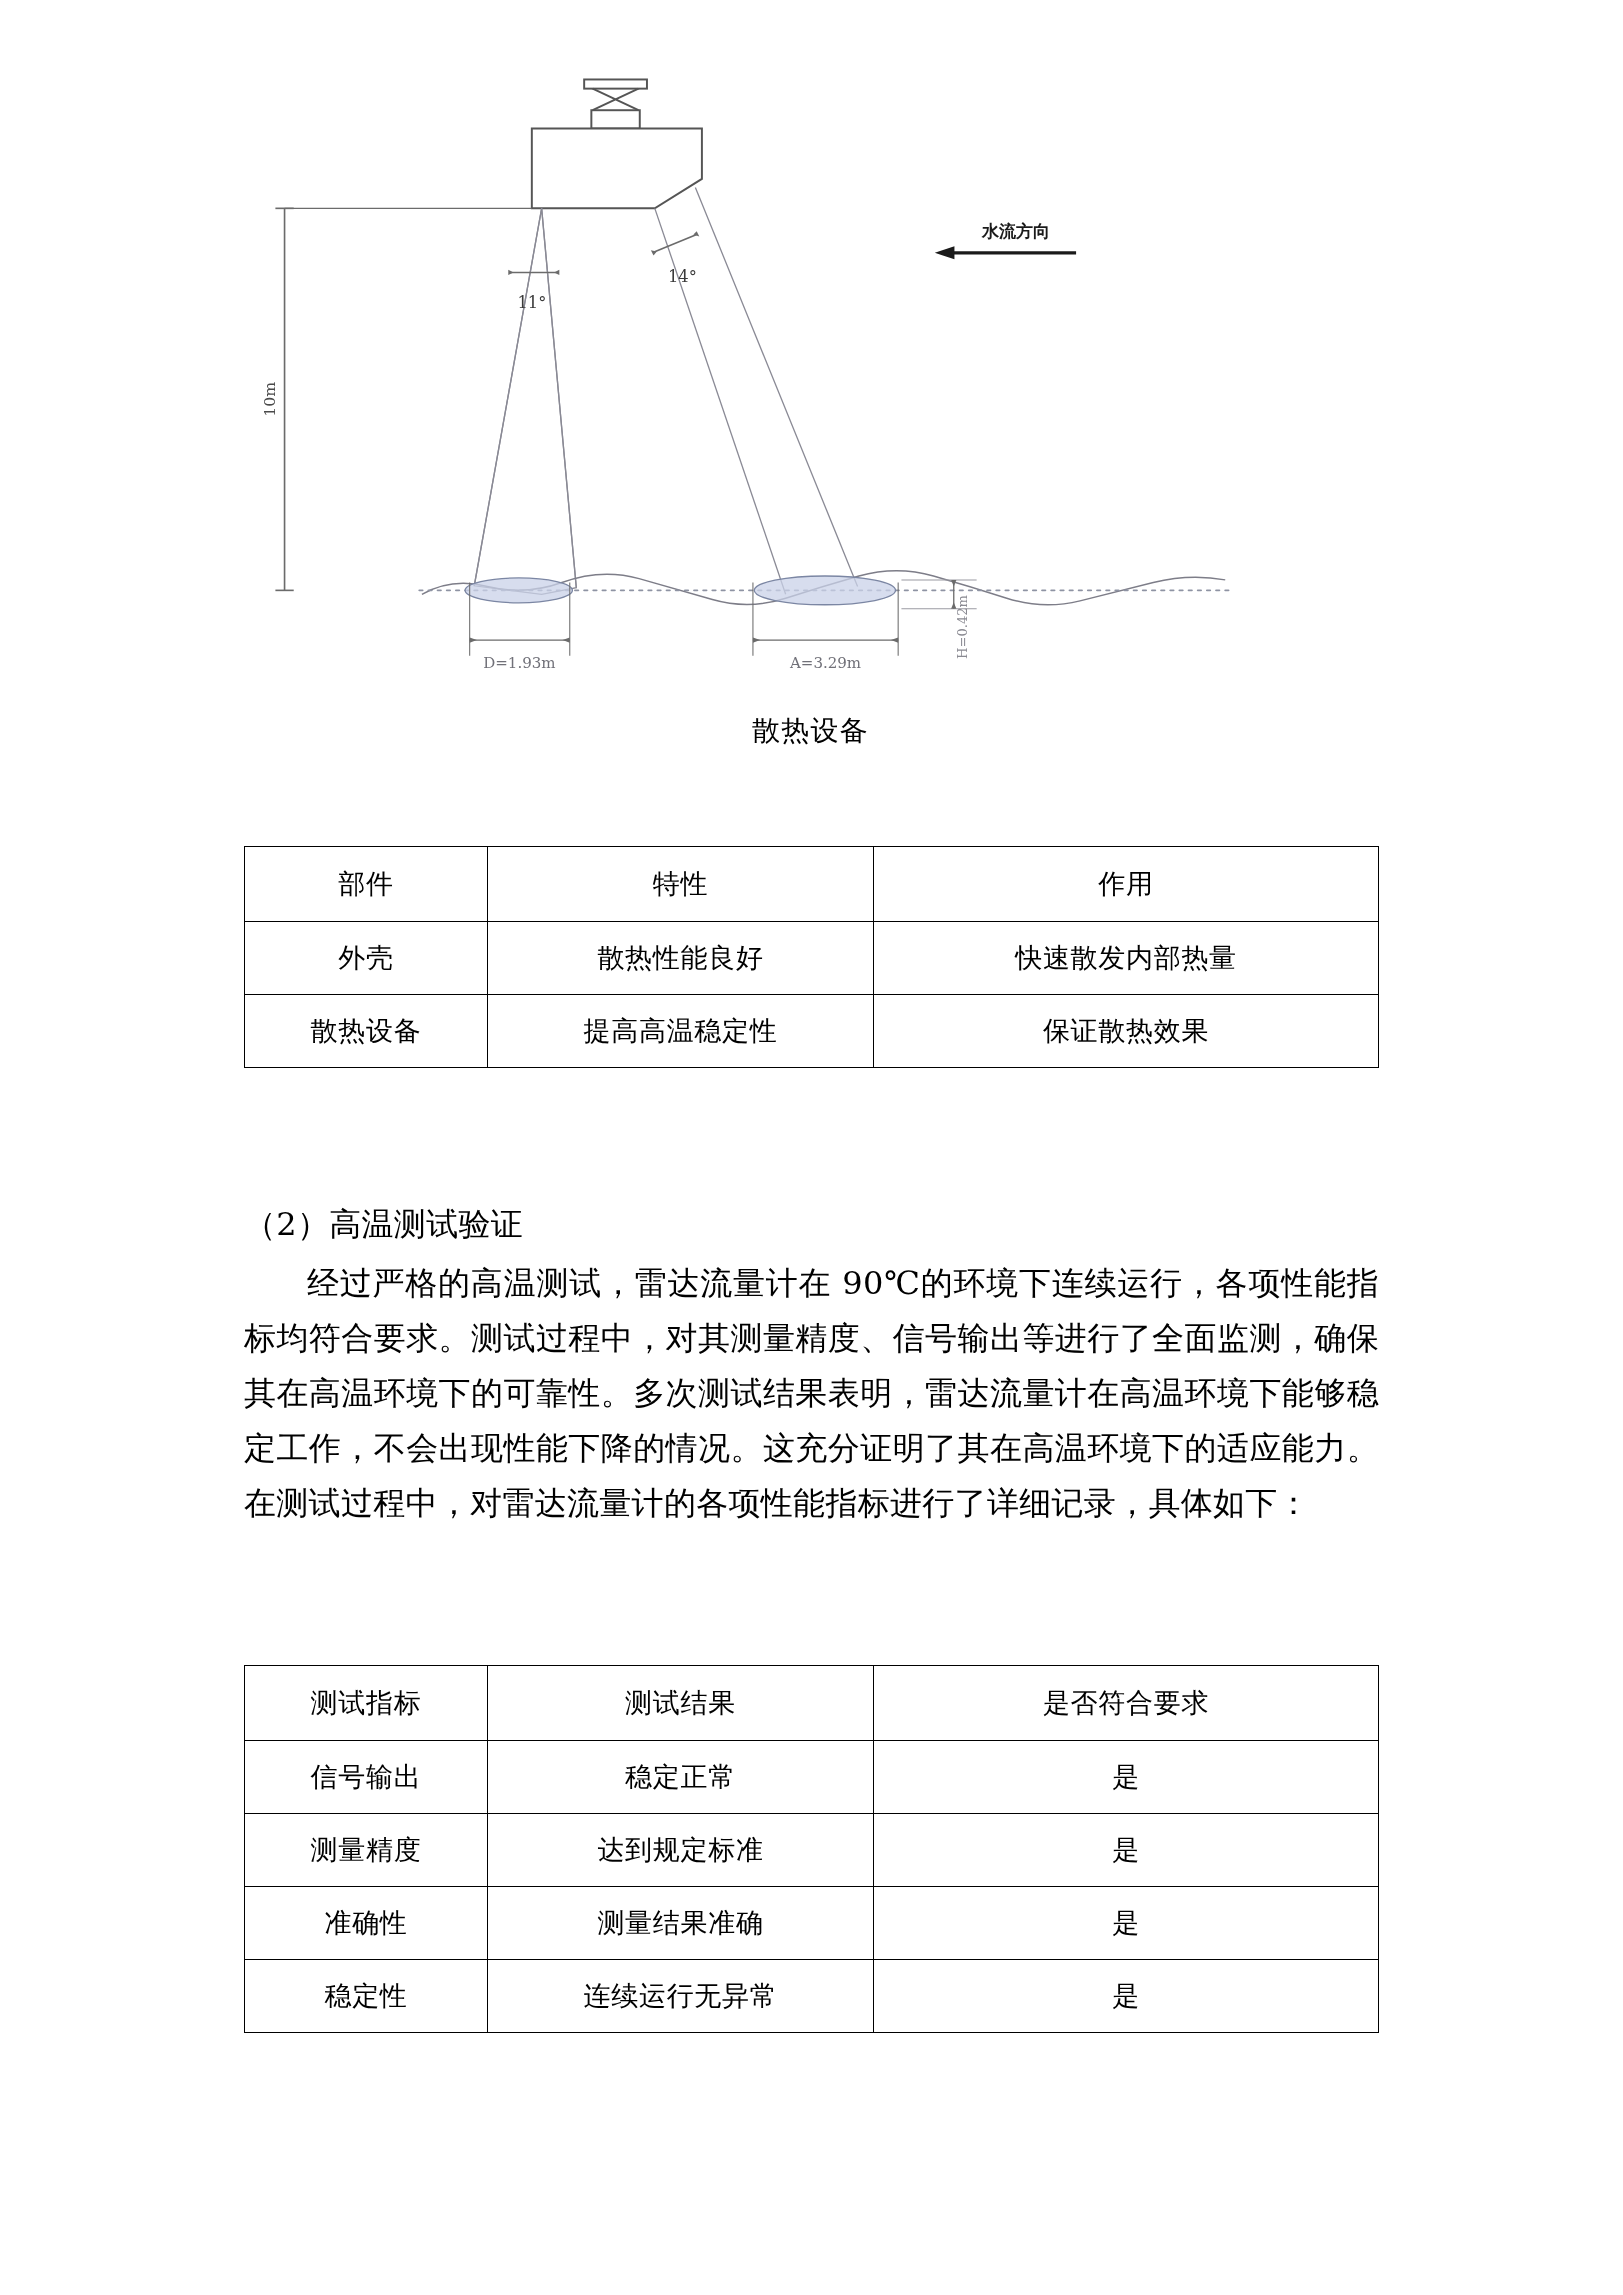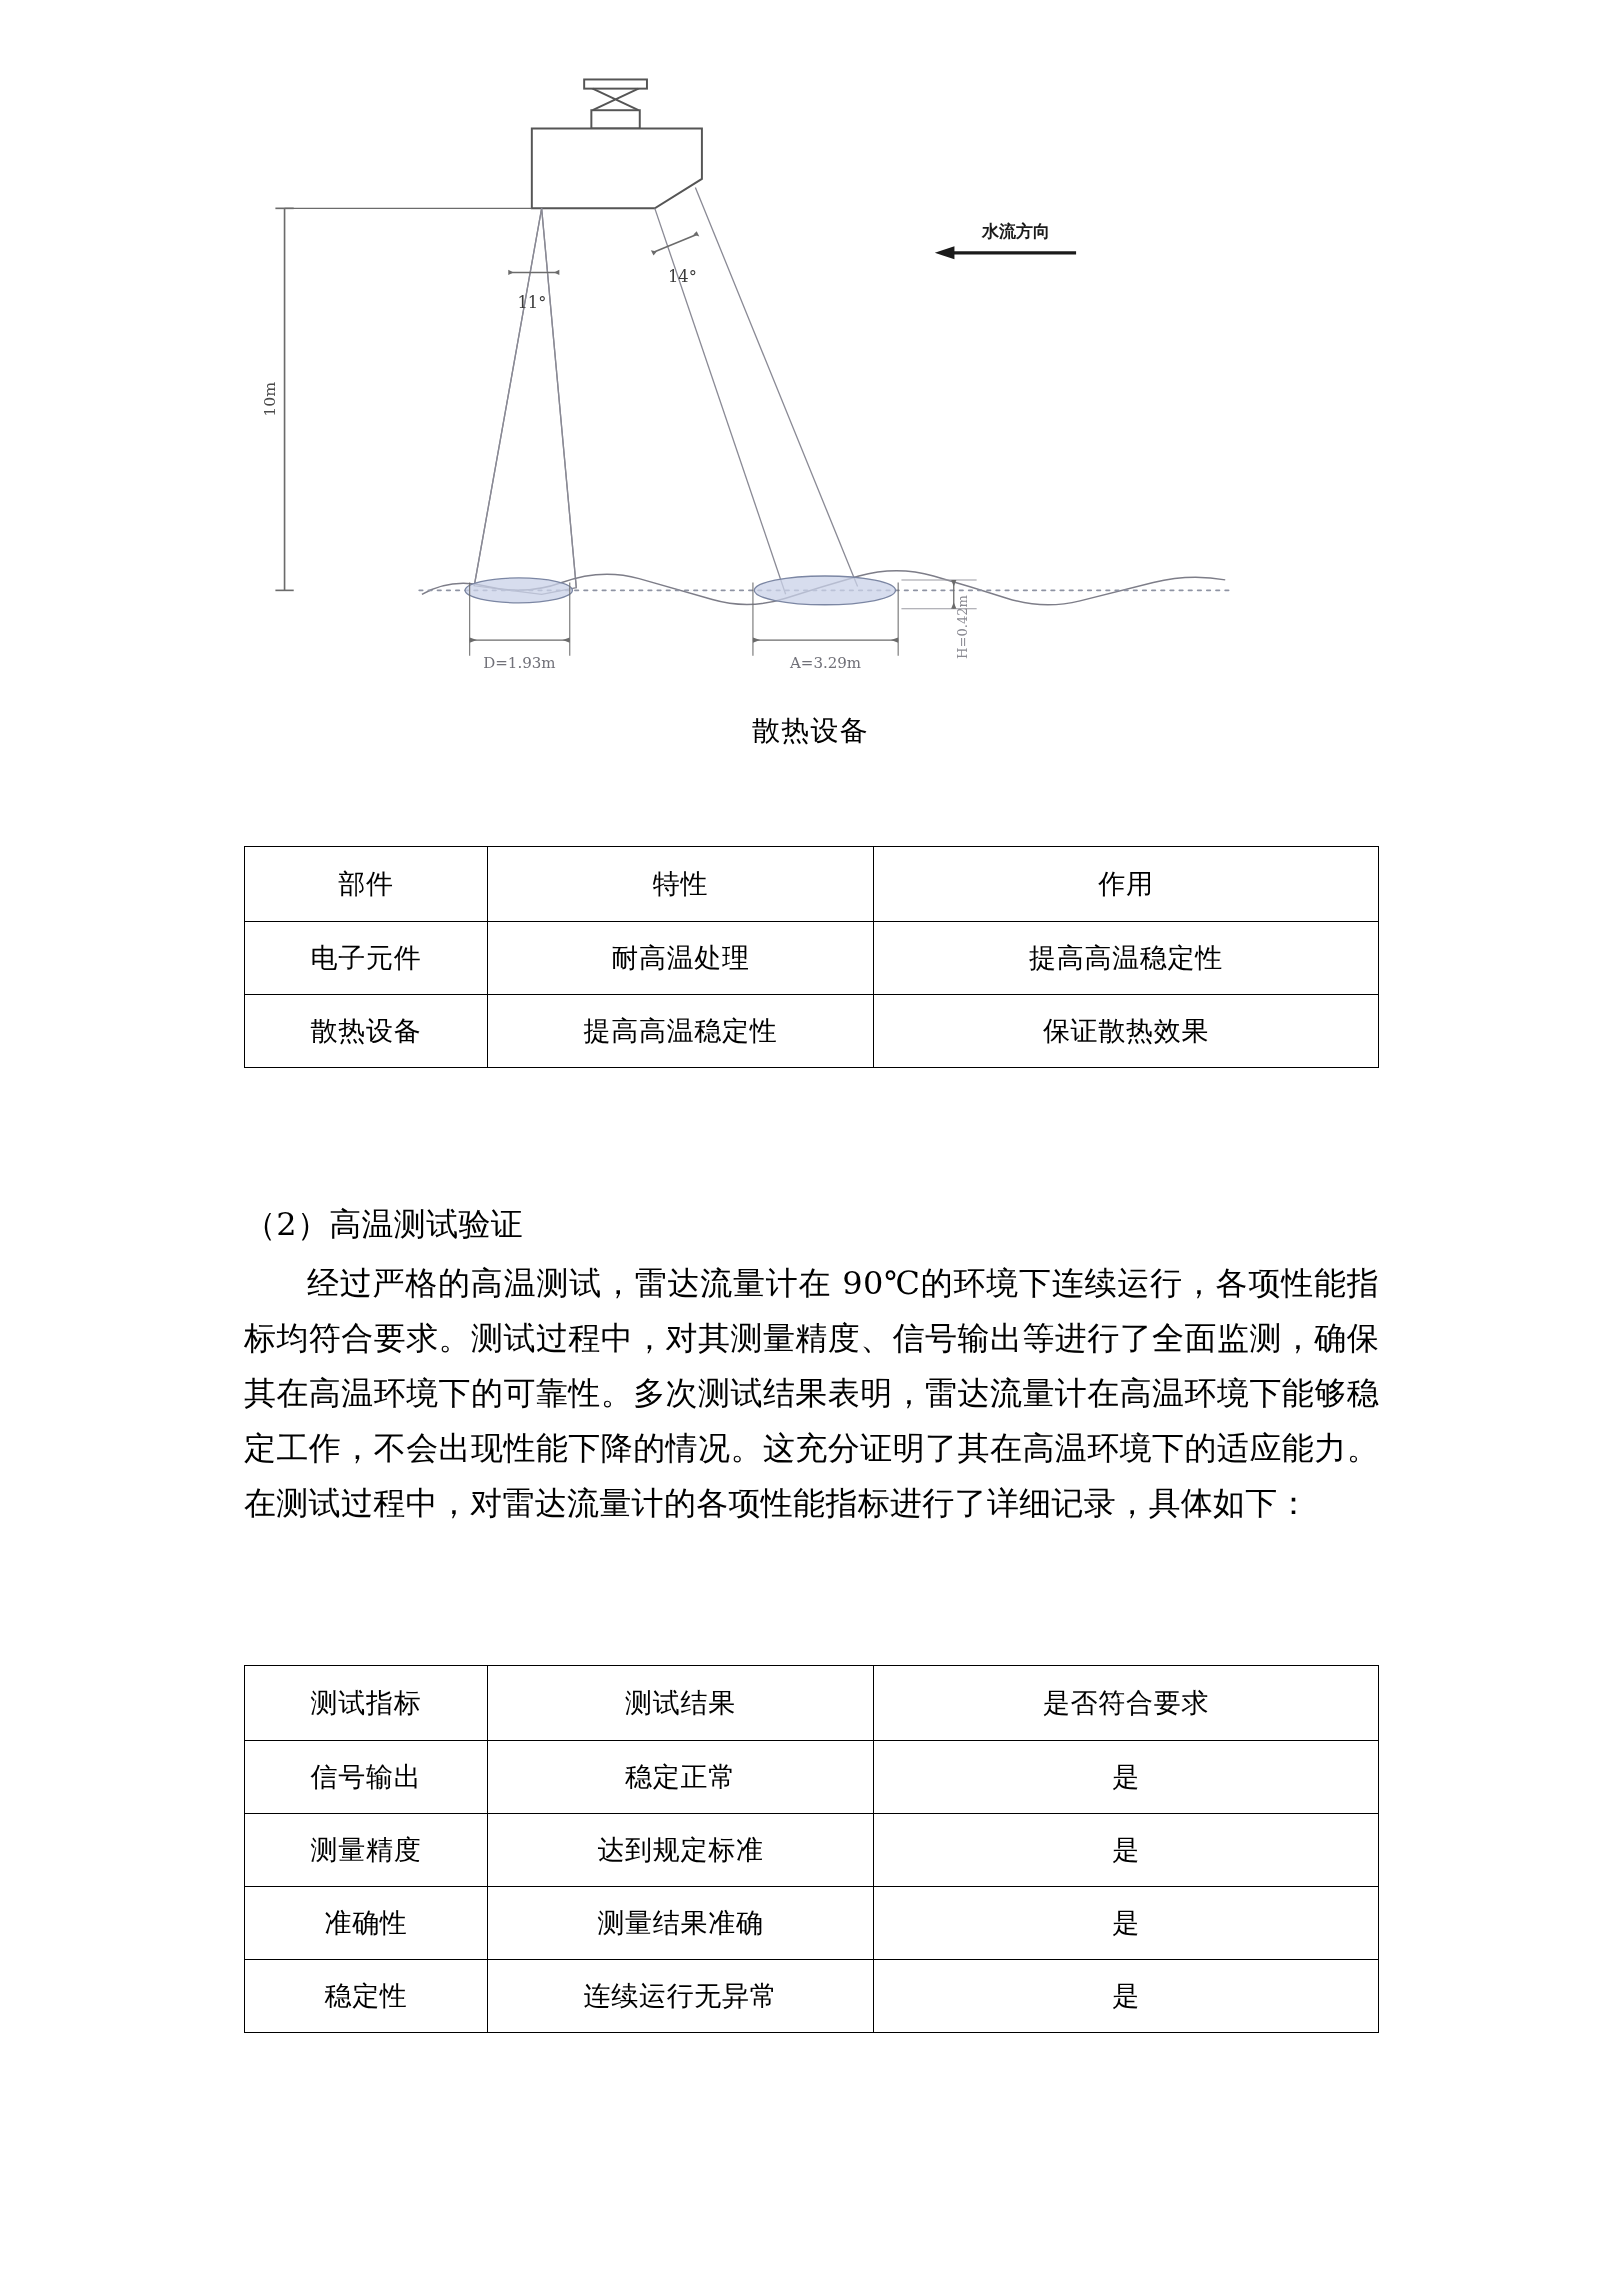--- a/index.html
+++ b/index.html
@@ -197,23 +197,23 @@
         <col class="c2">
         <col class="c3">
       </colgroup>
     <tbody>
       <tr class="row-head">
         <td>部件</td>
         <td>特性</td>
         <td>作用</td>
       </tr>
       <tr class="row-body">
-        <td>电子元件</td>
-        <td>耐高温处理</td>
-        <td>提高高温稳定性</td>
+        <td>外壳</td>
+        <td>散热性能良好</td>
+        <td>快速散发内部热量</td>
       </tr>
       <tr class="row-body">
         <td>散热设备</td>
         <td>提高高温稳定性</td>
         <td>保证散热效果</td>
       </tr>
     </tbody>
   </table>
 
   <div class="body-text-block" id="section-heading">（2）高温测试验证</div>

